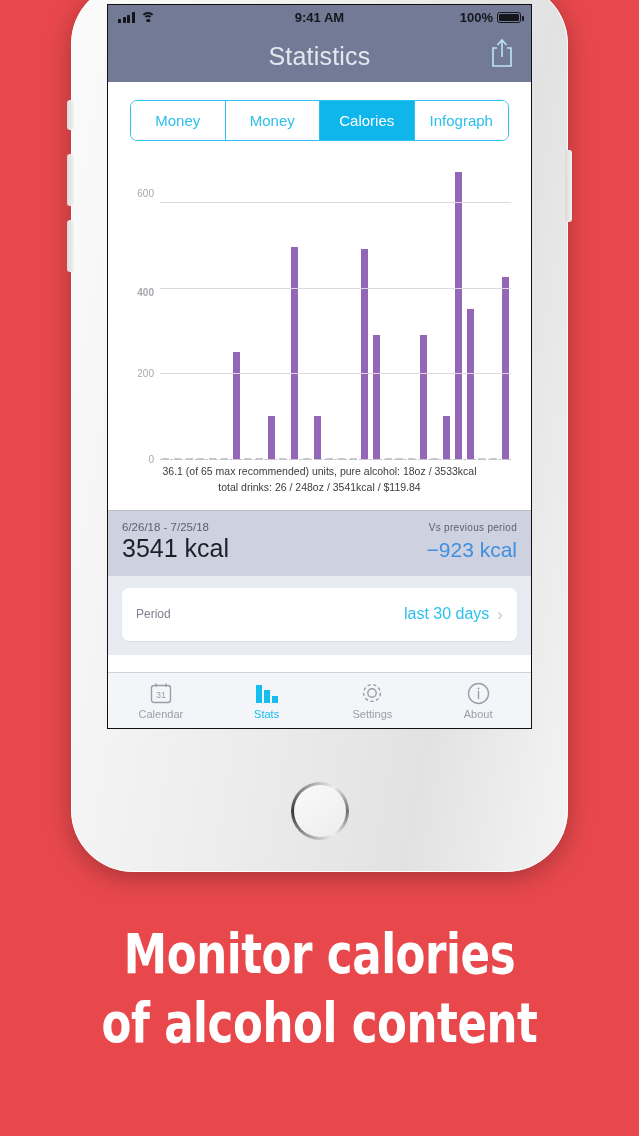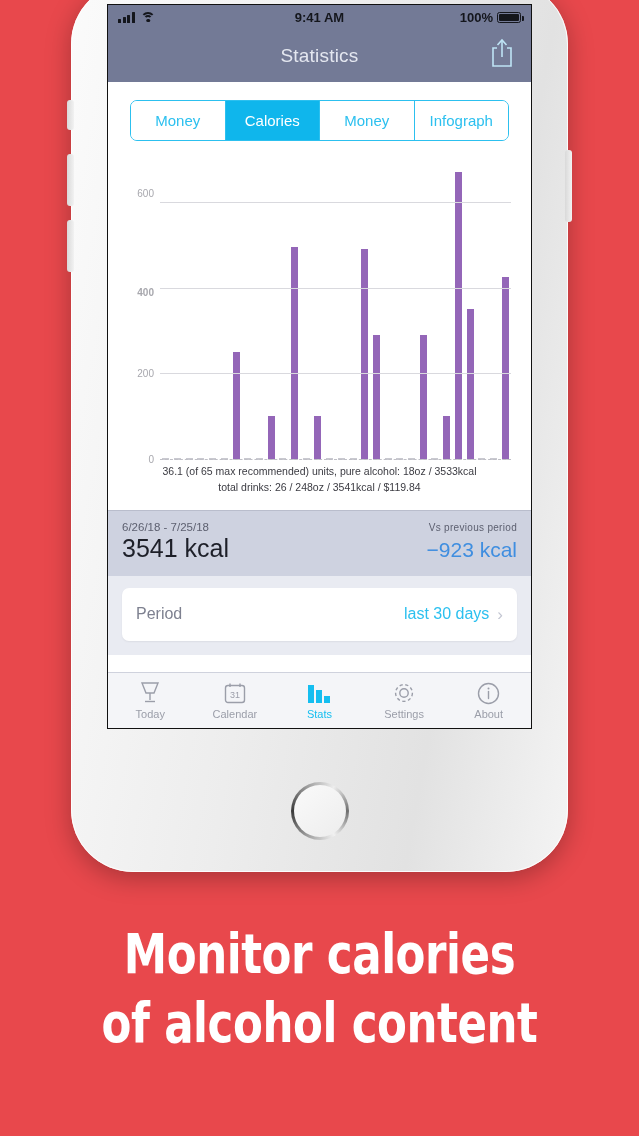--- a/index.html
+++ b/index.html
@@ -73,21 +73,21 @@
   .battery em { display:block; height:100%; width:100%; background:#14161c; border-radius:1px; }
   .battery:after { content:""; position:absolute; right:-3.5px; top:3px;
                    width:2px; height:5px; background:#14161c; border-radius:0 1px 1px 0; }
 
   
   #navbar {
     height:52px; background:#737a96;
     display:flex; align-items:center; justify-content:center;
     position:relative;
   }
-  #navbar .title { color:#e4e7f0; font-size:19px; letter-spacing:.2px; }
+  #navbar .title { color:#e4e7f0; font-size:25px; letter-spacing:.2px; }
   #share-btn { position:absolute; right:16px; top:8px; width:26px; height:30px; }
   #share-btn svg { display:block; }
 
   
   #segwrap { padding:18px 22px 10px; background:#fff; }
   #segment {
     display:flex; border:1.6px solid #2cc0ef; border-radius:7px;
     overflow:hidden; height:41px;
   }
   #segment .seg {
@@ -137,21 +137,21 @@
   #sum-avg  { font-size:12px; color:#2e3140; }
   #sum-pct  { font-size:12px; color:#3f8ee0; }
 
   
   #periodwrap { background:#e9ebf2; padding:12px 14px 14px; }
   #period {
     background:#fff; border-radius:7px; height:53px;
     display:flex; align-items:center; padding:0 14px;
     box-shadow:0 1px 2px rgba(0,0,0,.06);
   }
-  #period .lbl { font-size:16px; color:#7e8190; }
+  #period .lbl { font-size:12px; color:#7e8190; }
   #period .val { margin-left:auto; font-size:16px; color:#2cc0ef; }
   #period .chev { margin-left:8px; color:#c3c6d2; font-size:17px; line-height:1; }
 
   
   #tabbar {
     position:absolute; left:0; right:0; bottom:0;
     height:56px; background:#f4f5f8;
     border-top:1px solid #cfd2dd;
     display:flex;
   }
@@ -225,22 +225,22 @@
           <path d="M8 10 H4 V28 H22 V10 H18"></path>
           <path d="M13 2 V19"></path>
           <path d="M8.5 7 L13 2 L17.5 7"></path>
         </svg>
       </div>
     </div>
 
     <div id="segwrap">
       <div id="segment">
         <div class="seg">Money</div>
+        <div class="seg">Money</div>
         <div class="seg active">Calories</div>
-        <div class="seg">Money</div>
         <div class="seg">Infograph</div>
       </div>
     </div>
 
     <div id="chartcard">
       <div id="chart">
 
         <div id="plot">
             <div class="tick" style="left: 2.35px;"></div>
             <div class="tick" style="left: 14.05px;"></div>
@@ -313,30 +313,20 @@
     <div id="periodwrap">
       <div id="period">
         <span class="lbl">Period</span>
         <span class="val">last 30 days</span>
         <span class="chev">›</span>
       </div>
     </div>
 
     <div id="tabbar">
 
-      <div class="tab">
-        <span class="ic">
-          <svg width="22" height="24" viewBox="0 0 22 24" fill="none" stroke="#9b9ea9" stroke-width="1.4">
-            <path d="M3 2 H19 L15 12 H7 Z"></path>
-            <path d="M11 12 V19"></path>
-              <path d="M6 20.5 H16"></path>
-          </svg>
-        </span>
-        <span>Today</span>
-      </div>
 
       <div class="tab">
         <span class="ic">
           <svg width="22" height="23" viewBox="0 0 22 23" fill="none" stroke="#9b9ea9" stroke-width="1.4">
             <rect x="1.5" y="3.5" width="19" height="17" rx="2.5"></rect>
             <path d="M6 1.5 V5"></path>
               <path d="M16 1.5 V5"></path>
             <text x="11" y="16" font-size="9" font-family="Liberation Sans, sans-serif" fill="#9b9ea9" stroke="none" text-anchor="middle">31</text>
           </svg>
         </span>

